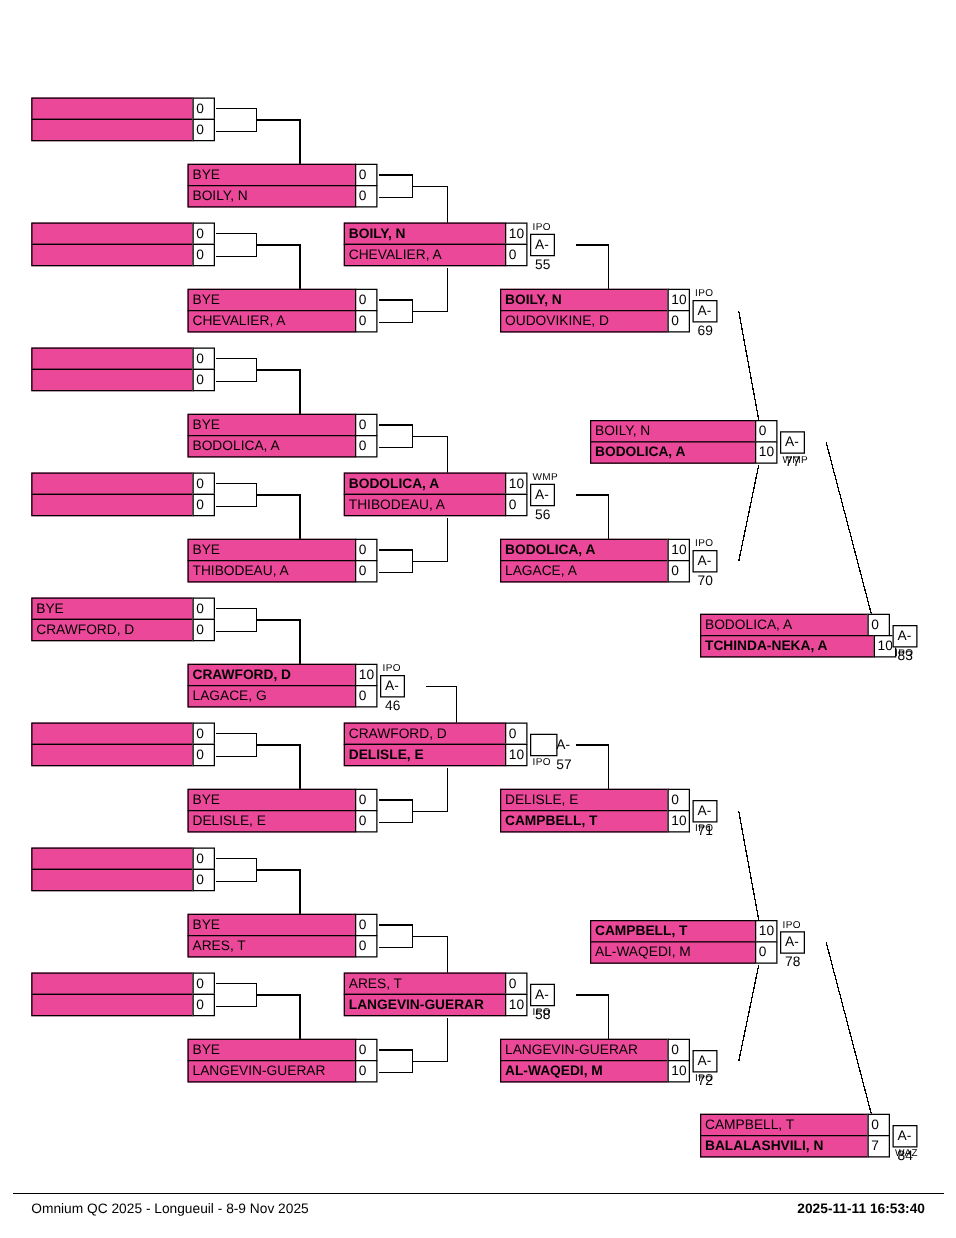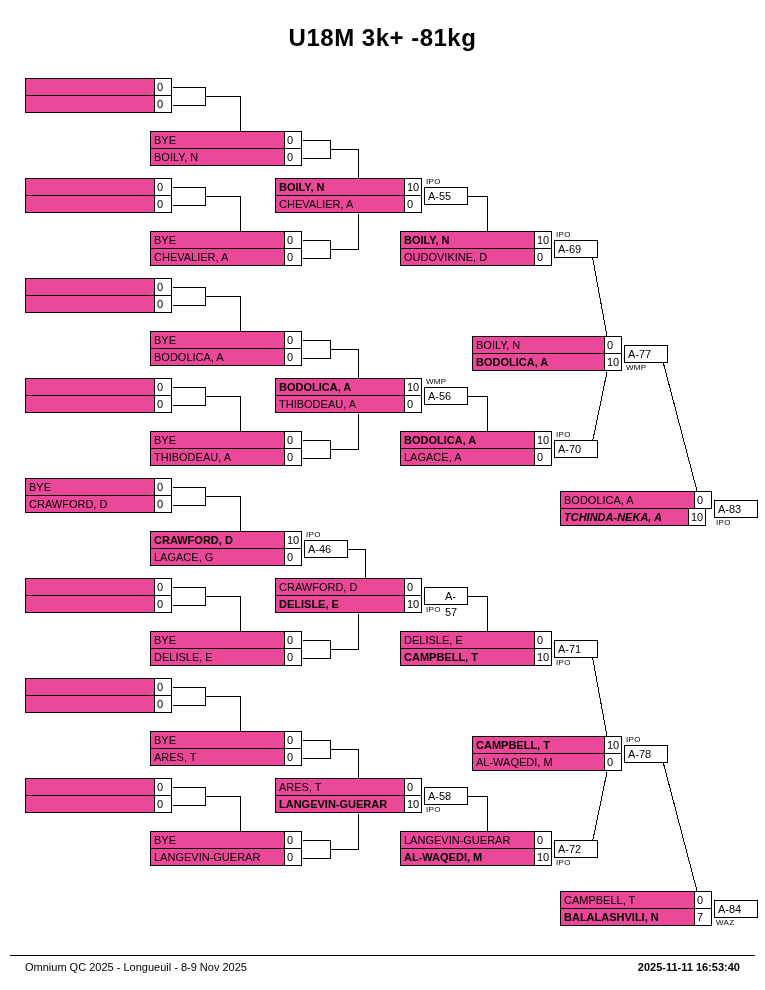--- a/index.html
+++ b/index.html
@@ -9,35 +9,34 @@
          font-size:24px;font-weight:bold;letter-spacing:.5px;}
   svg.connectors{position:absolute;top:0;left:0;}
   .match{position:absolute;}
   .mrow{display:flex;}
   .mrow:nth-child(2) .nm,.mrow:nth-child(2) .sc{margin-top:-1px;}
   .nm{height:18px;box-sizing:border-box;border:1px solid #000;background:#ec4899;
       font-size:11px;line-height:16px;padding-left:3px;white-space:nowrap;overflow:hidden;}
   .nm.win{font-weight:bold;}
   .sc{width:18px;height:18px;box-sizing:border-box;border:1px solid #000;background:#fff;
       margin-left:-1px;font-size:11px;line-height:16px;padding-left:2px;}
-  .mlabel{position:absolute;top:9px;width:44px;height:18px;box-sizing:border-box;
+  .mlabel{position:absolute;top:9px;width:20px;height:18px;box-sizing:border-box;
           border:1px solid #000;background:#fff;font-size:11px;line-height:16px;padding-left:3px;}
   .mtag{position:absolute;font-size:8px;line-height:8px;letter-spacing:.3px;}
   .mtag.top{top:0;}
   .mtag.bottom{top:28px;}
   .footer{position:absolute;top:961px;left:0;width:765px;font-size:11px;}
   .footer .fl{position:absolute;left:25px;}
   .footer .fr{position:absolute;right:25px;font-weight:bold;}
 </style>
 </head>
 <body>
 
 <div class="page">
 
-  <div class="title">U18M 3k+ -81kg</div>
 
   <svg class="connectors" id="connectors" width="765" height="990" stroke="#000" stroke-width="1" fill="none" shape-rendering="crispEdges">
 
     <polyline points="173,87 205,87 205,105 173,105"></polyline>
       <polyline points="205,96 240,96 240,131"></polyline>
     <polyline points="173,187 205,187 205,205 173,205"></polyline>
       <polyline points="205,196 240,196 240,231"></polyline>
     <polyline points="173,287 205,287 205,305 173,305"></polyline>
       <polyline points="205,296 240,296 240,331"></polyline>
     <polyline points="173,387 205,387 205,405 173,405"></polyline>
@@ -366,21 +365,21 @@
         </div>
         <div class="mlabel" style="left: 152px;">A-78</div>
         <div class="mtag top" style="left: 154px;">IPO</div>
       </div>
       <div class="match" style="left: 560px; top: 491px;">
         <div class="mrow">
           <div class="nm" style="width: 135px;">BODOLICA, A</div>
           <div class="sc">0</div>
         </div>
         <div class="mrow">
-          <div class="nm win" style="width: 129px; font-style: italic;">TCHINDA-NEKA, A</div>
+          <div class="nm win" style="width: 140px;">TCHINDA-NEKA, A</div>
           <div class="sc">10</div>
         </div>
         <div class="mlabel" style="left: 154px;">A-83</div>
         <div class="mtag bottom" style="left: 156px;">IPO</div>
       </div>
       <div class="match" style="left: 560px; top: 891px;">
         <div class="mrow">
           <div class="nm" style="width: 135px;">CAMPBELL, T</div>
           <div class="sc">0</div>
         </div>

